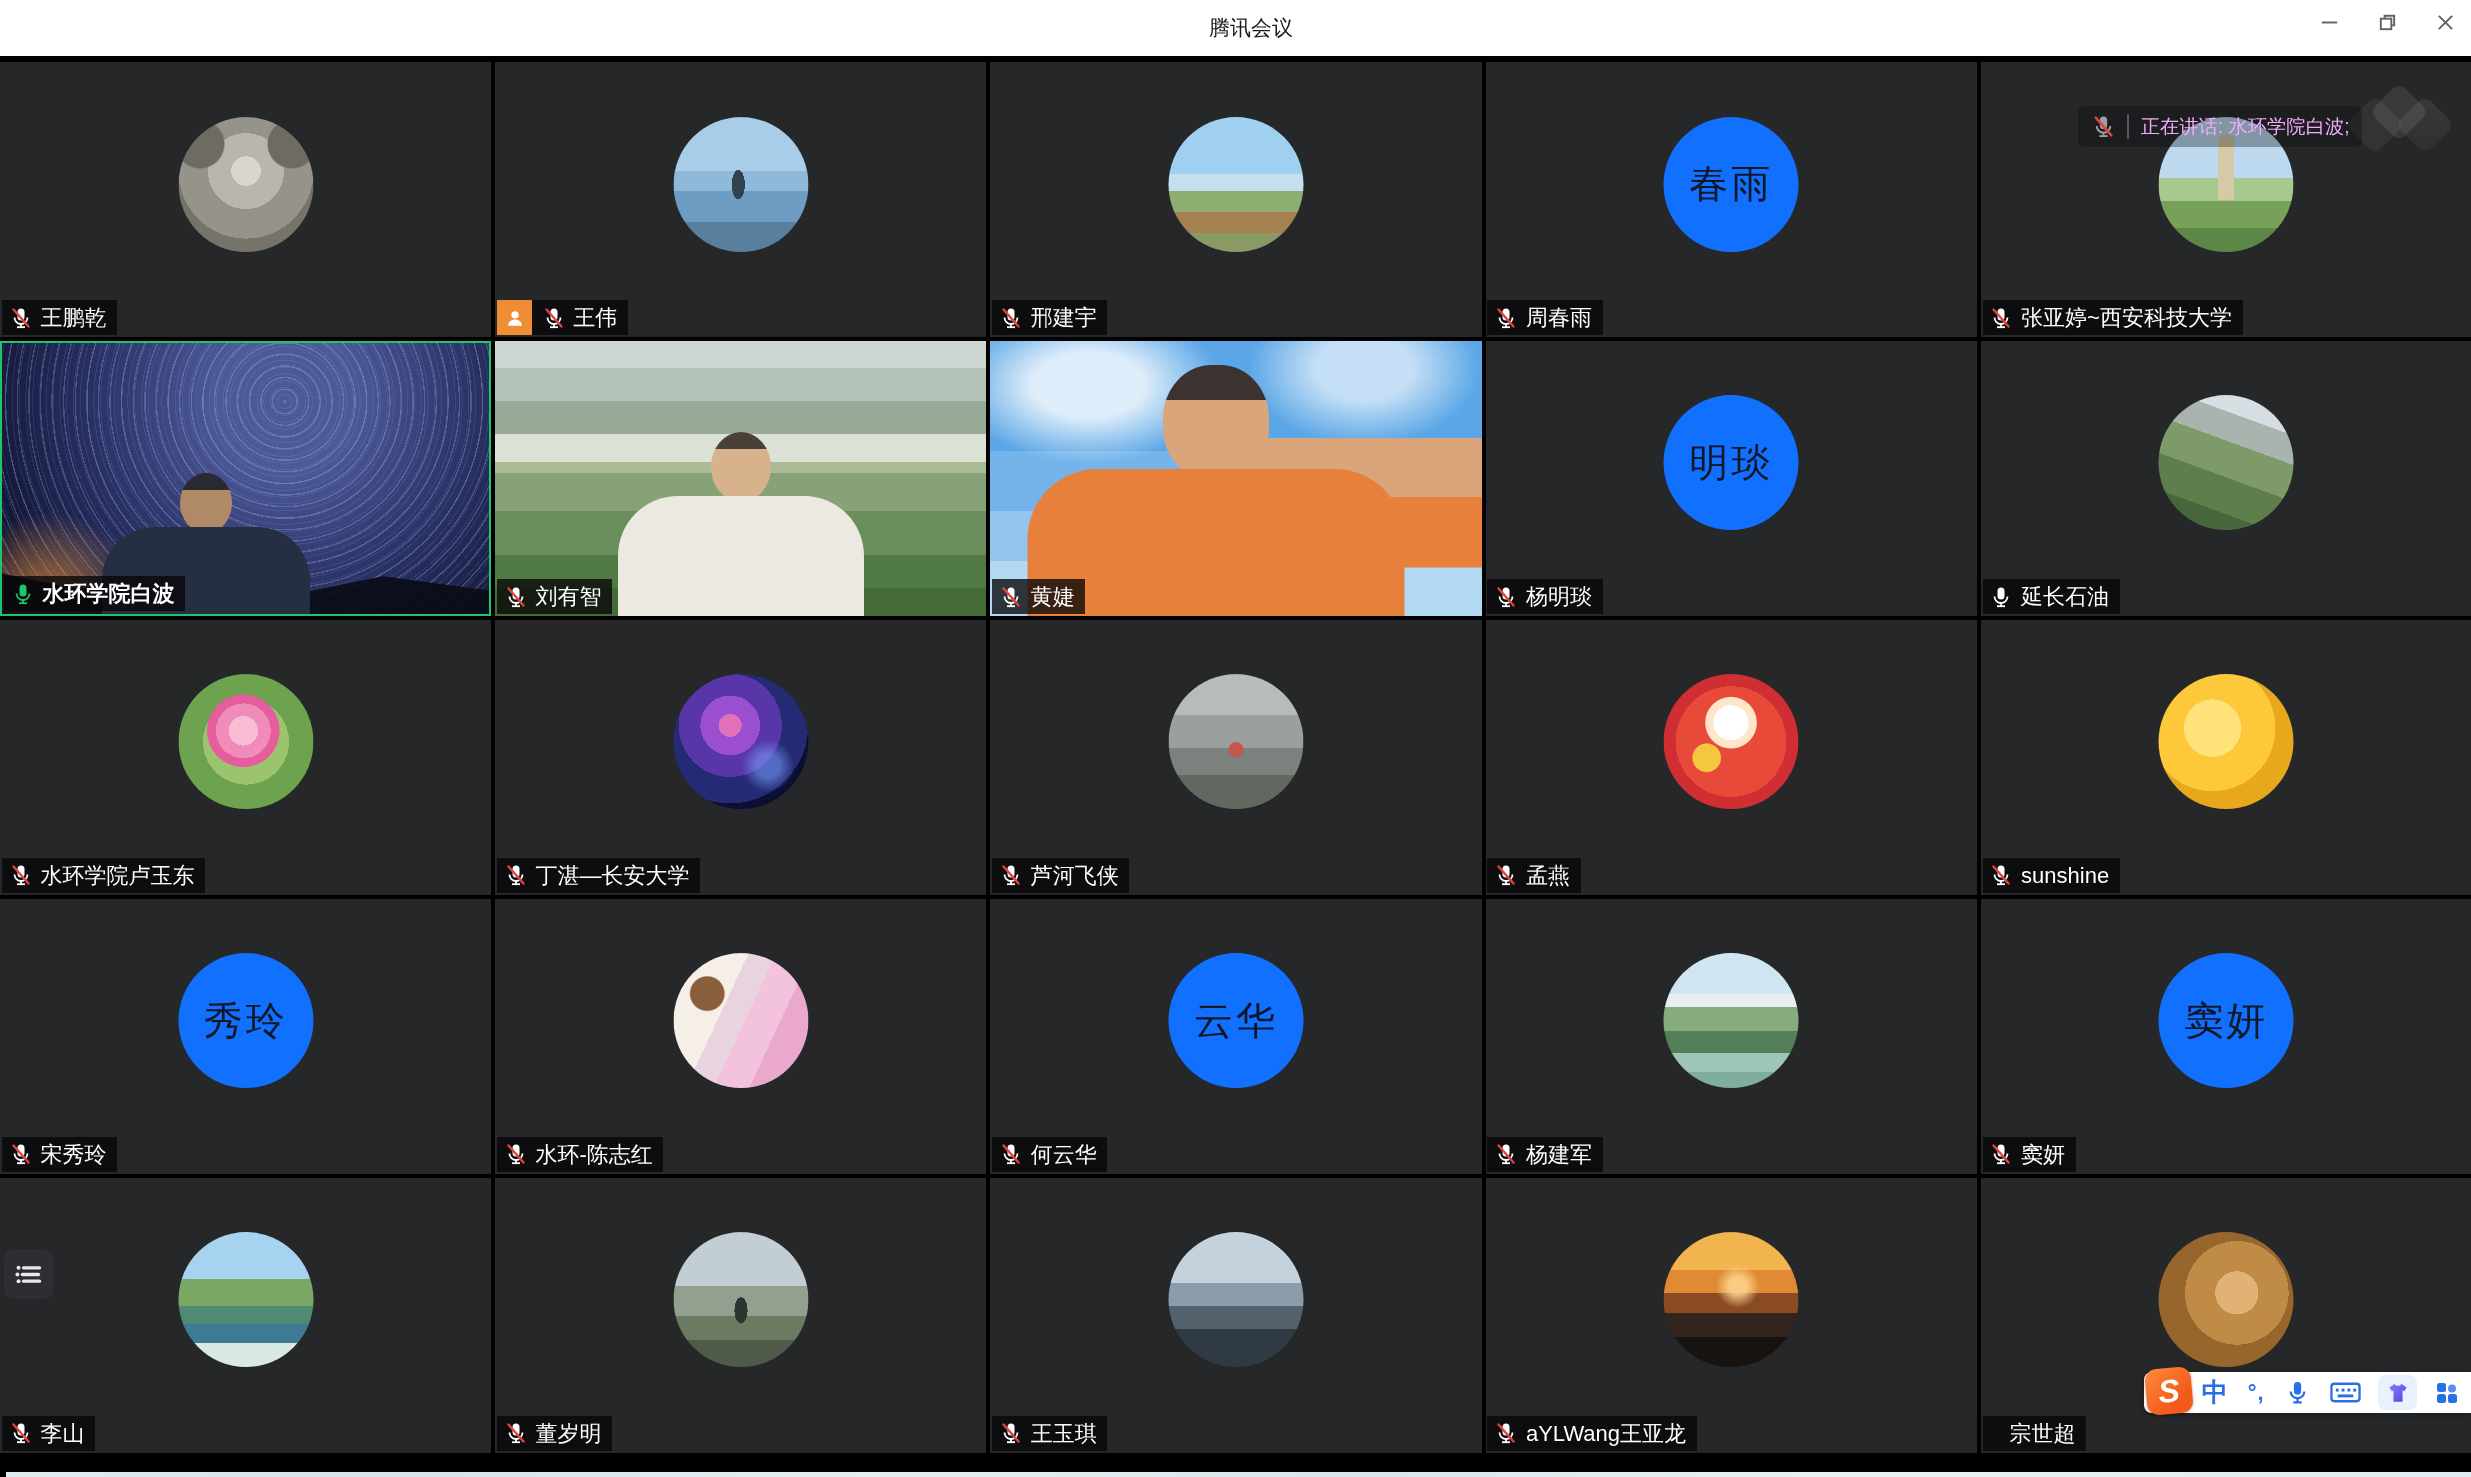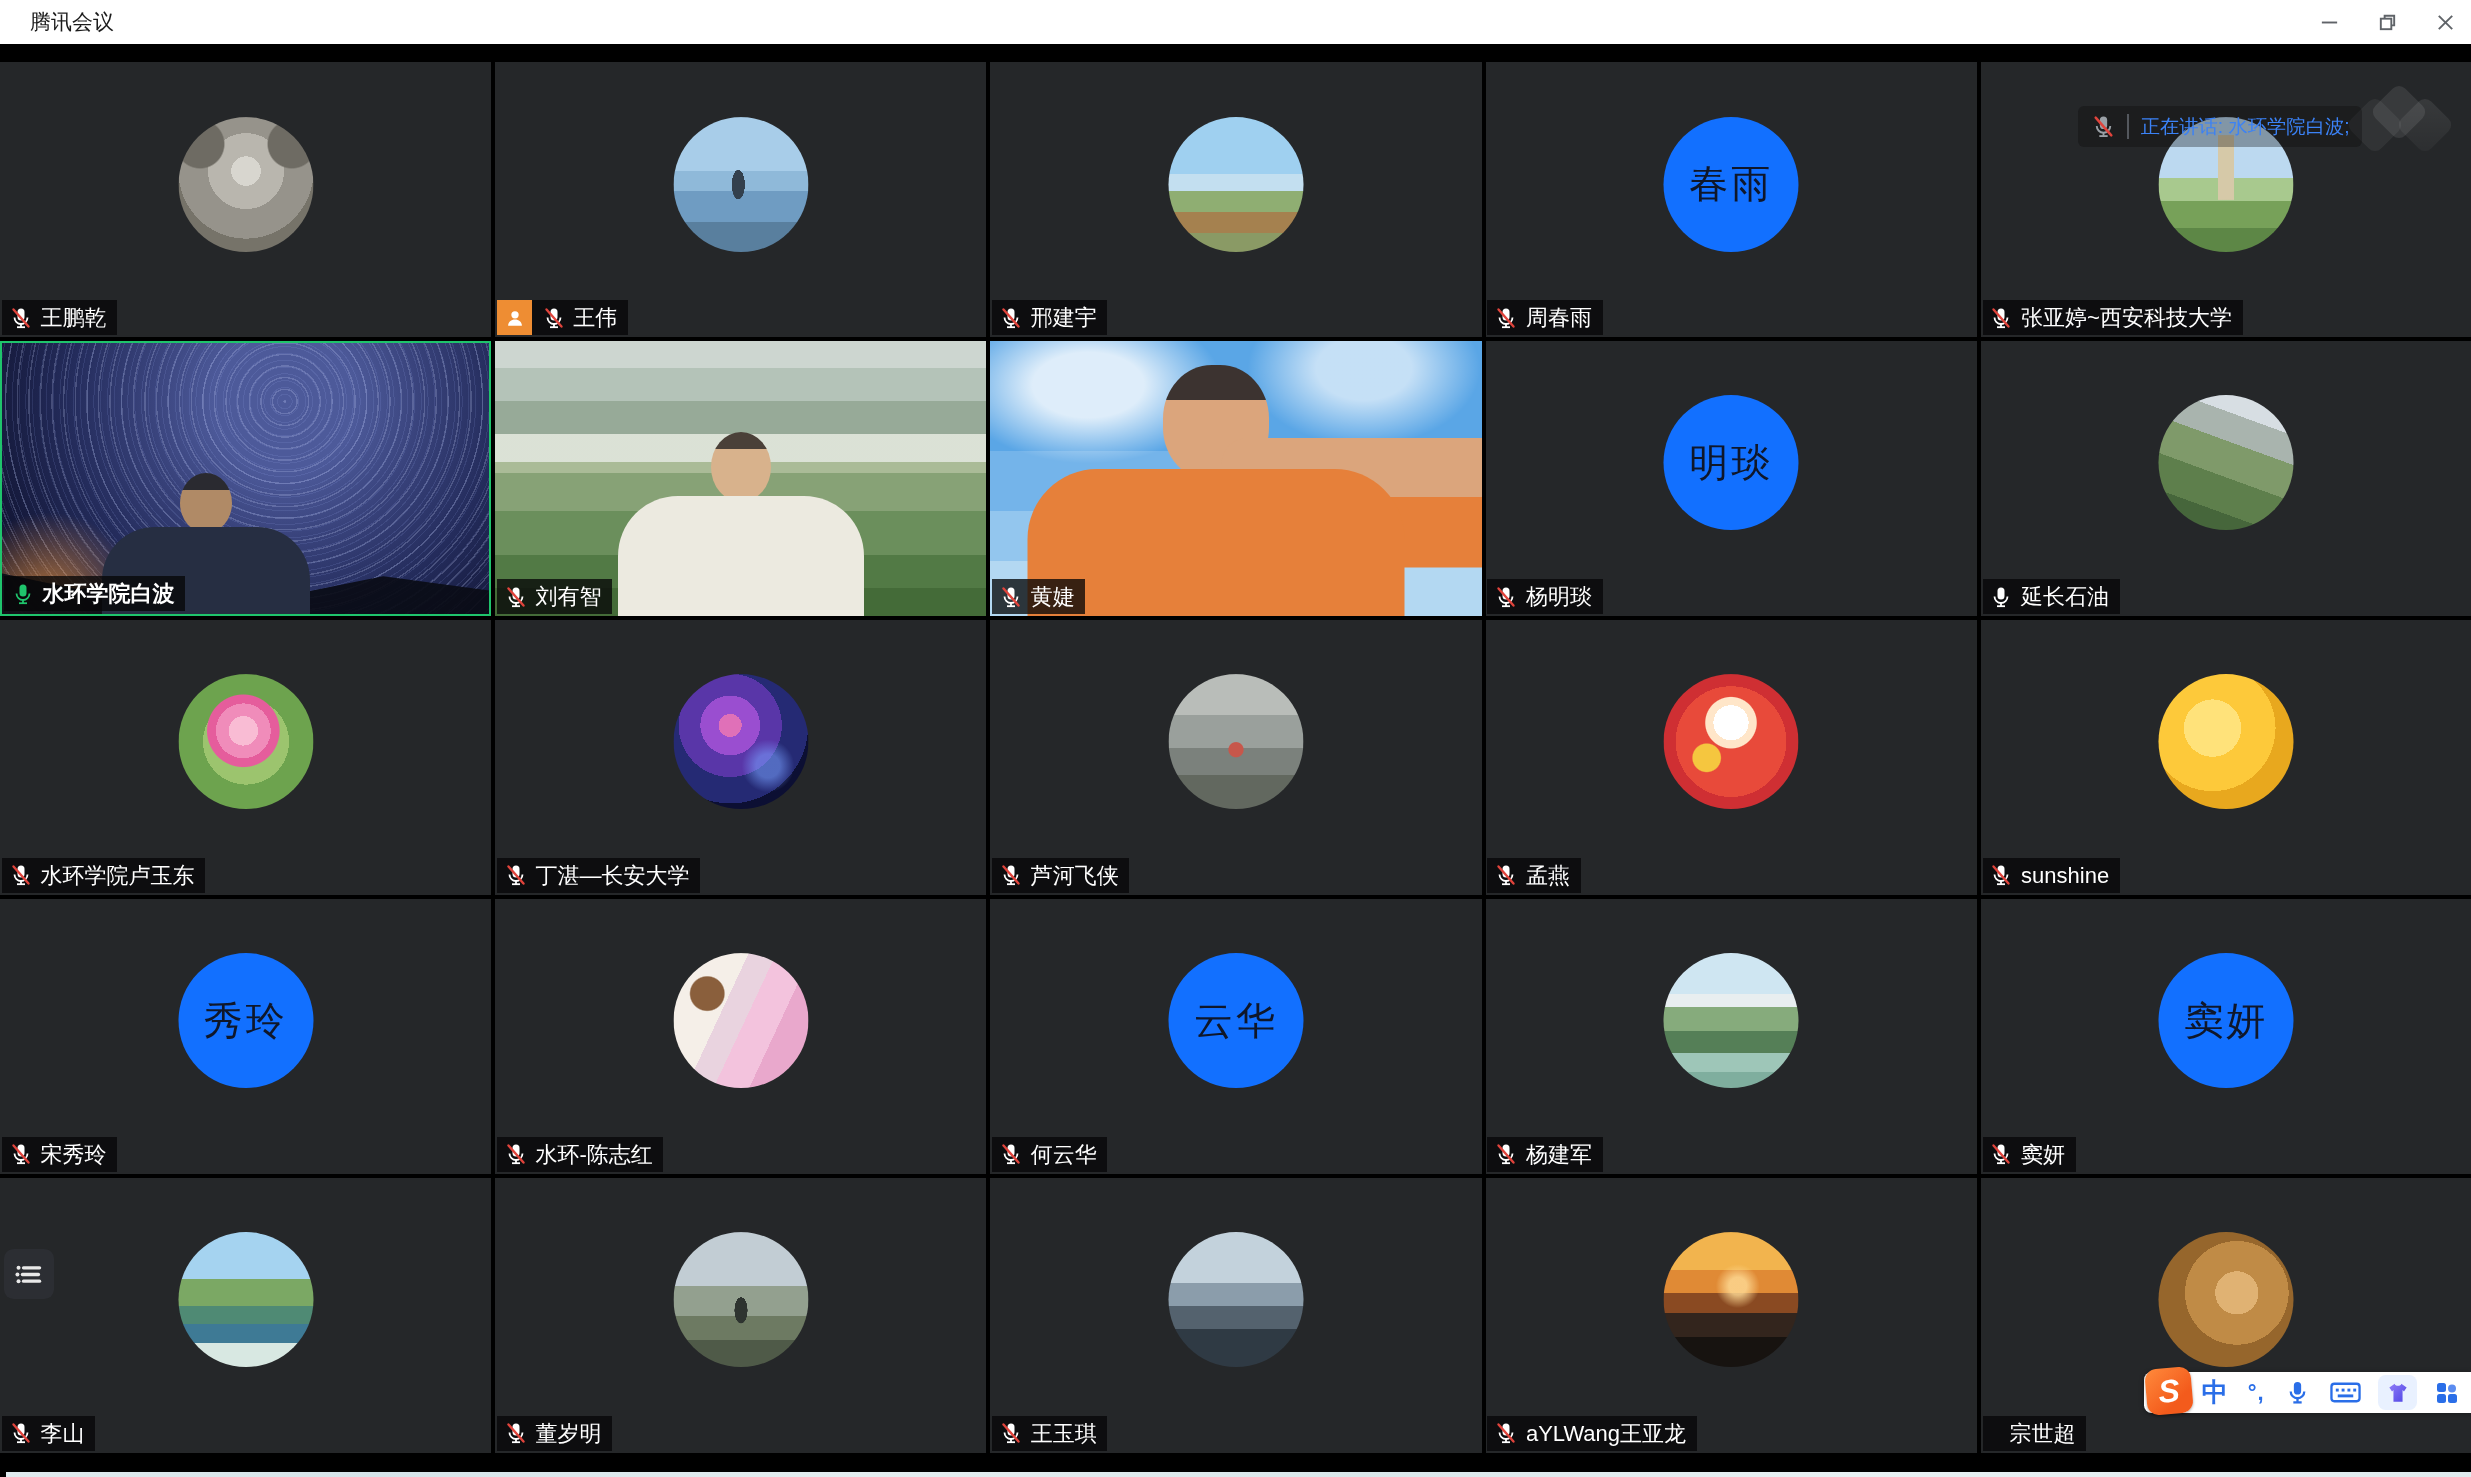--- a/index.html
+++ b/index.html
@@ -7,21 +7,21 @@
     --accent-blue:#1270ff;
     --speaking-green:#1fc46c;
     --mic-red:#e0443c;
     --badge-orange:#ee8d33;
   }
   *{box-sizing:border-box;margin:0;padding:0;}
   html,body{width:2472px;height:1477px;overflow:hidden;}
   body{position:relative;background:#000;font-family:"Liberation Sans","DejaVu Sans",sans-serif;}
 
   
-  .titlebar{position:absolute;top:0;left:0;right:0;height:44px;background:#ffffff;display:flex;align-items:center;justify-content:flex-start;z-index:20;padding-left:30px;}
+  .titlebar{position:absolute;top:0;left:0;right:0;height:56px;background:#ffffff;display:flex;align-items:center;justify-content:center;z-index:20;padding-left:30px;}
   .titlebar .title{font-size:21px;color:#1b1b1b;}
   .win-controls{position:absolute;right:15.4px;top:0;height:44px;display:flex;align-items:center;gap:35px;}
   .win-controls button{background:none;border:none;cursor:pointer;display:flex;align-items:center;justify-content:center;width:23px;height:23px;}
   .win-controls svg{display:block;}
 
   
   .grid{position:absolute;top:62px;left:0;width:2472px;display:grid;grid-template-columns:repeat(5,1fr);grid-auto-rows:275px;gap:3.9px;background:#000;z-index:1;}
   .tile{position:relative;background:var(--tile-bg);overflow:hidden;}
   .tile.speaking::after{content:"";position:absolute;inset:0;border:2.9px solid var(--speaking-green);pointer-events:none;z-index:7;}
 
@@ -101,21 +101,21 @@
   .fig-silhouette::after{content:"";position:absolute;bottom:0;left:42%;transform:translateX(-50%);width:208px;height:89px;border-radius:53px 53px 0 0;background:#262e42;}
   .fig-white-shirt::before{content:"";position:absolute;bottom:114px;left:50%;transform:translateX(-50%);width:60px;height:70px;border-radius:50%;
     background:linear-gradient(180deg,#4a4038 0 24%,#d8b28c 24%);}
   .fig-white-shirt::after{content:"";position:absolute;bottom:0;left:50%;transform:translateX(-50%);width:246px;height:120px;border-radius:60px 60px 0 0;background:#eceae0;}
   .fig-orange-shirt::before{content:"";position:absolute;bottom:135px;left:46%;transform:translateX(-50%);width:106px;height:116px;border-radius:46%;
     background:linear-gradient(180deg,#3c3330 0 30%,#dba57c 30%);}
   .fig-orange-shirt::after{content:"";position:absolute;bottom:0;left:46%;transform:translateX(-50%);width:377px;height:147px;border-radius:70px 70px 0 0;background:#e6803a;
     box-shadow:150px -75px 0 -44px #dba57c,188px -15.4px 0 -33px #e6803a;}
 
   
-  .speak-banner{position:absolute;top:106px;left:2078px;display:flex;align-items:center;gap:11.6px;background:rgba(8,8,10,.32);padding:6.8px 12.6px;border-radius:5.8px;z-index:9;color:#3b82f6;font-size:19.3px;}
+  .speak-banner{position:absolute;top:106px;left:2078px;display:flex;align-items:center;gap:11.6px;background:rgba(8,8,10,.32);padding:6.8px 12.6px;border-radius:5.8px;z-index:9;color:#f0abfc;font-size:19.3px;}
   .speak-banner .divider{width:1.9px;height:25px;background:#54585e;}
   .watermark{position:absolute;top:89px;left:2354px;width:108px;height:79px;z-index:8;pointer-events:none;}
   .watermark span{position:absolute;width:42px;height:42px;border-radius:8.7px;transform:rotate(45deg);}
   .watermark .w1{left:0;top:15.4px;background:rgba(255,255,255,.06);}
   .watermark .w2{left:24px;top:1.9px;background:rgba(255,255,255,.09);}
   .watermark .w3{left:50px;top:15.4px;background:linear-gradient(135deg,rgba(255,255,255,.09),rgba(255,255,255,.03));}
 
   
   .layout-btn{position:absolute;left:3.9px;top:1249px;width:50px;height:50px;border-radius:9.7px;background:#2c2e33;border:none;display:flex;align-items:center;justify-content:center;z-index:9;cursor:pointer;}
 

